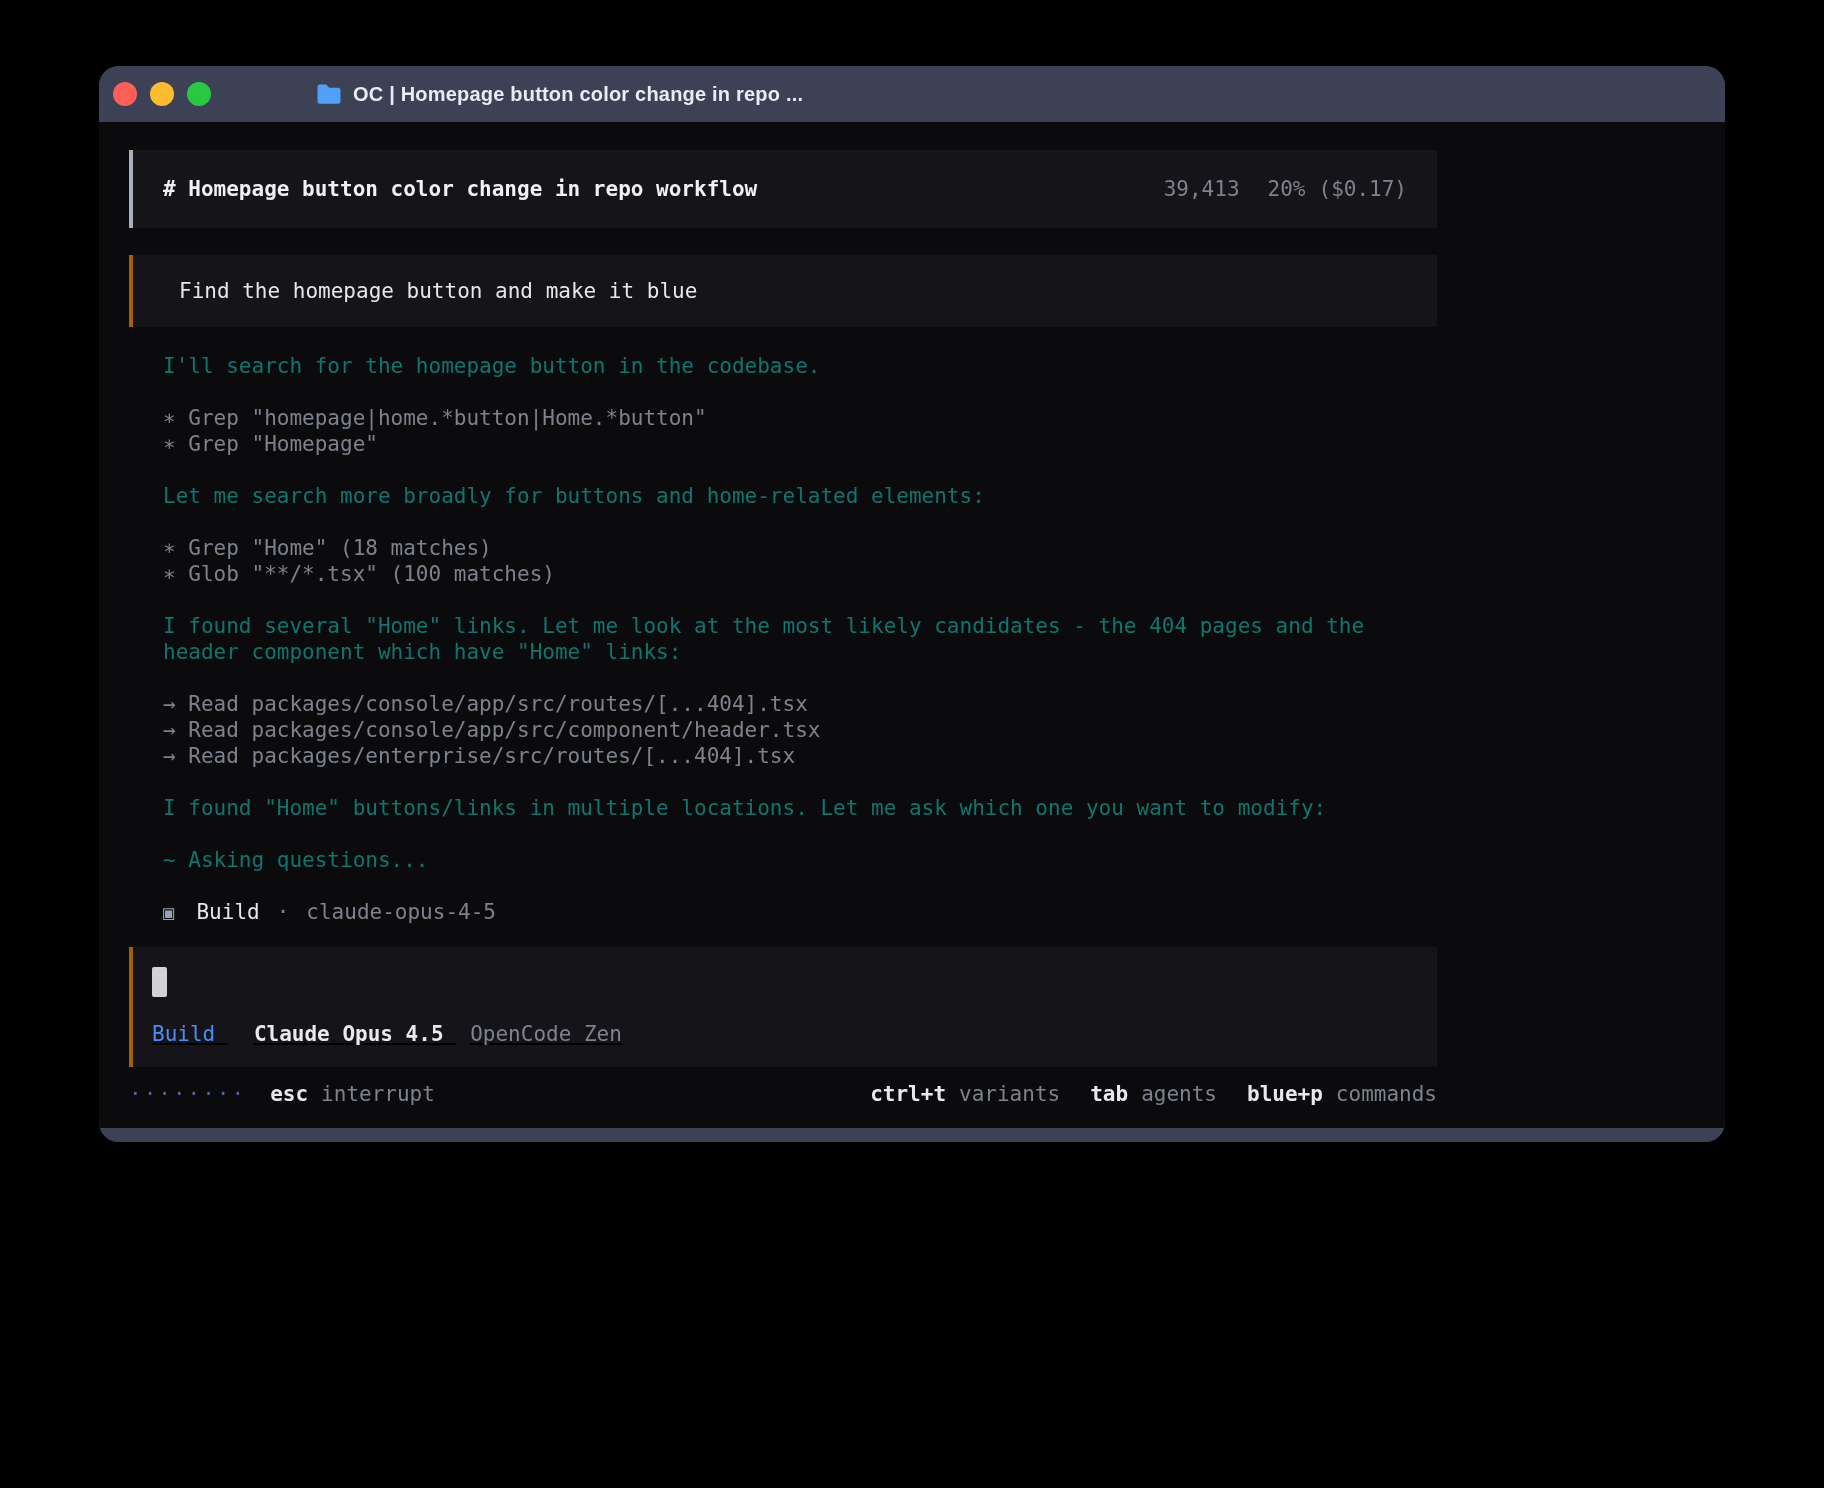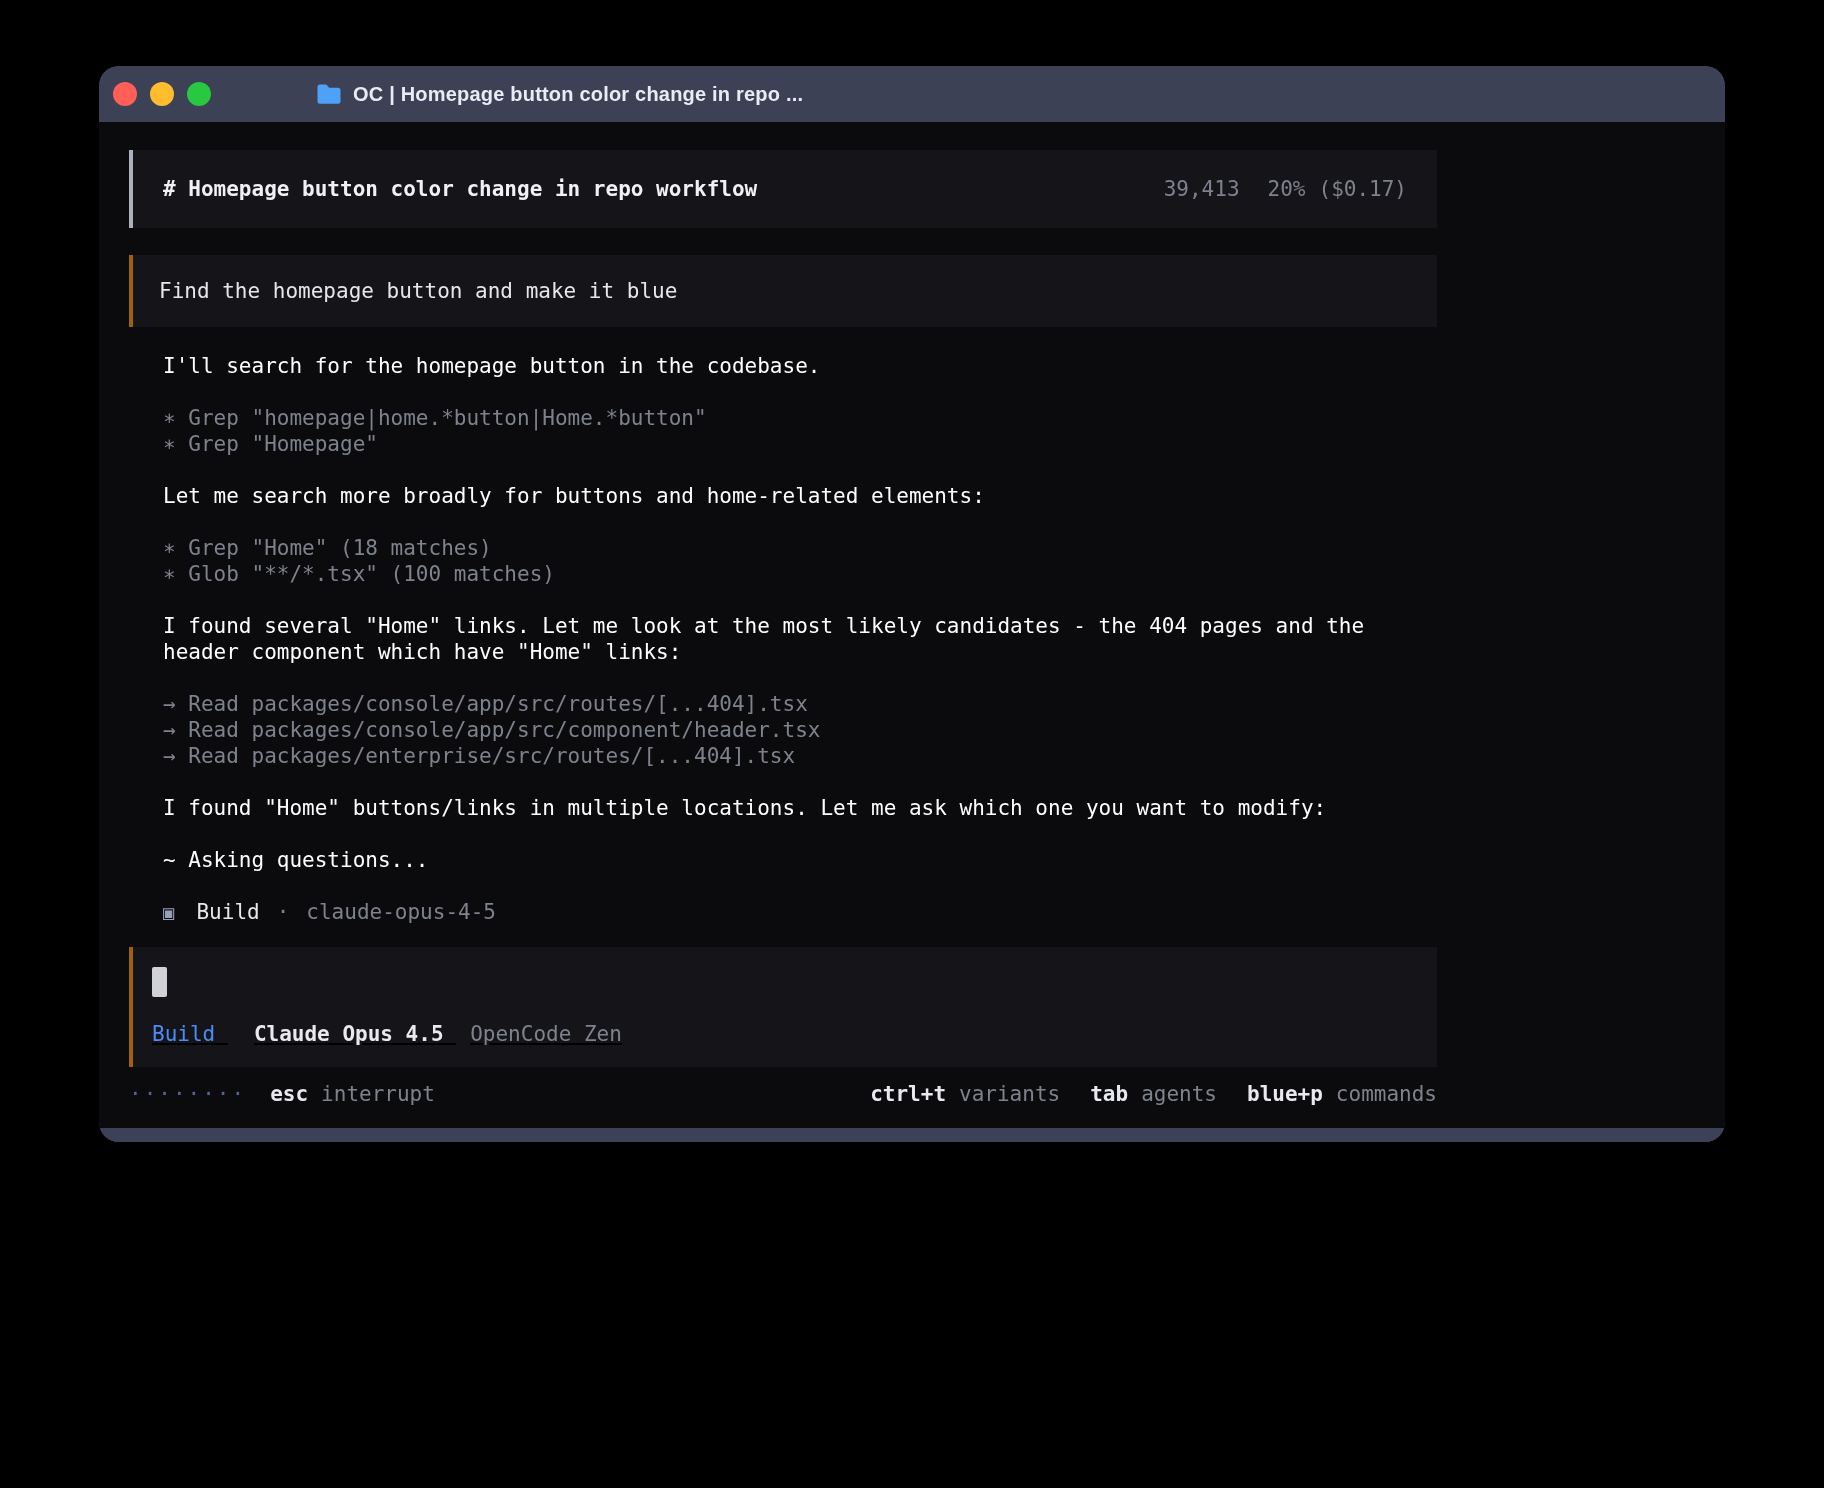--- a/index.html
+++ b/index.html
@@ -41,26 +41,26 @@
     display:flex; align-items:center; justify-content:space-between;
     padding:0 30px; margin-bottom:27px;
   }
   .header-title { color:#f0f1f4; font-weight:bold; font-size:21px; }
   .header-stats { color:#7e828d; font-size:21px; }
   .header-stats .pct { margin-left:28px; }
   .header-stats .cost { margin-left:13px; }
 
   .user-block {
     height:72px; display:flex; align-items:center;
-    padding:0 26px; margin-bottom:3px;
+    padding:0 46px; margin-bottom:3px;
   }
   .user-text { color:#e6e7eb; font-size:21px; }
 
   .para, .tool-group, .agent-row { margin-top:26px; }
-  .para { padding-left:34px; font-size:21px; line-height:26px; color:#ffffff; }
+  .para { padding-left:34px; font-size:21px; line-height:26px; color:#0f766e; }
   .tool-line { padding-left:34px; font-size:21px; line-height:26px; color:#7e828d; }
 
   .agent-row { padding-left:34px; font-size:21px; line-height:26px; display:flex; align-items:center; }
   .agent-icon { color:#96a0b8; font-size:19px; margin-right:22px; }
   .agent-label { color:#e6e7eb; }
   .agent-sep { color:#7e828d; margin:0 17px; }
   .agent-model { color:#7e828d; }
 
   
   .input-block { margin-top:22px; height:120px; padding:20px 19px;text-decoration:underline; }

